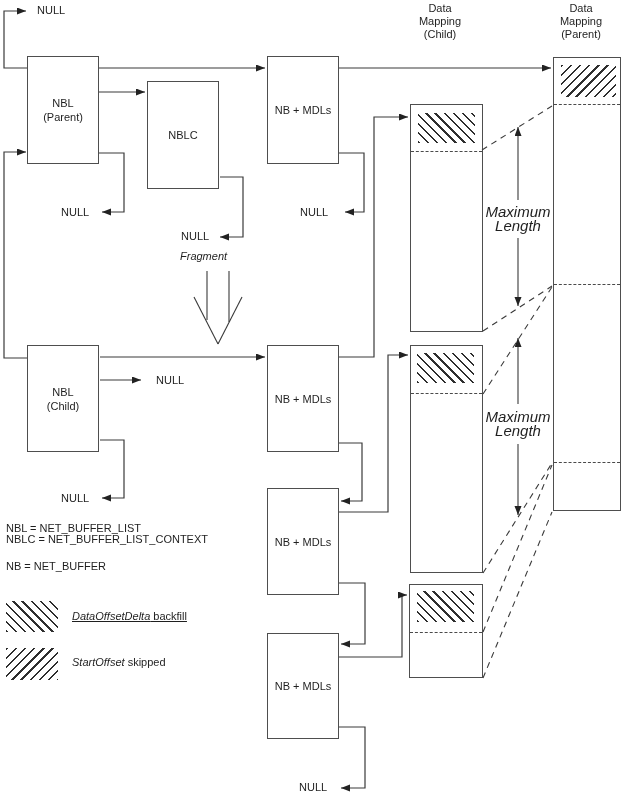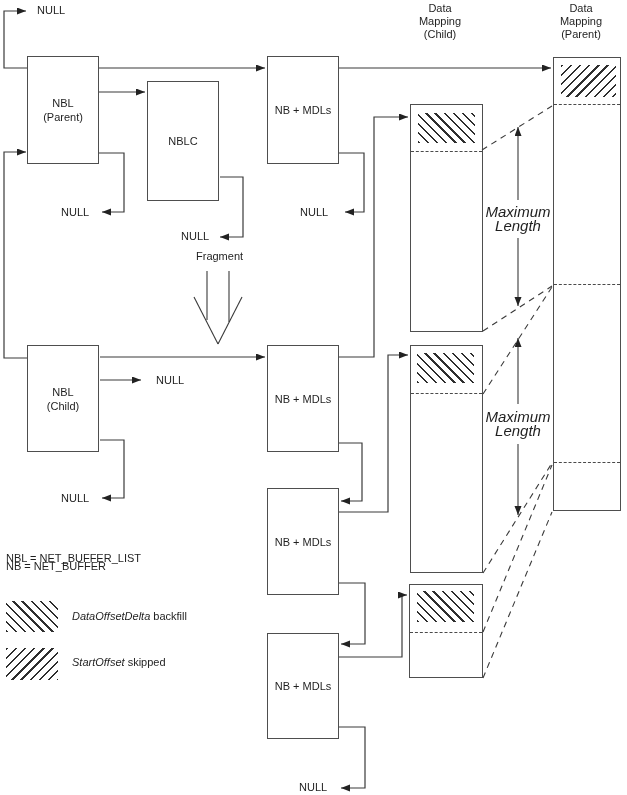--- a/index.html
+++ b/index.html
@@ -42,21 +42,21 @@
   <div class="hdr" style="left:541px; top:2px;">
     <div>Data</div>
     <div>Mapping</div>
     <div>(Parent)</div>
   </div>
 
   <div class="box" style="left:27px; top:56px; width:72px; height:108px;">
     <div>NBL</div>
     <div>(Parent)</div>
   </div>
-  <div class="box" style="left:147px; top:81px; width:72px; height:120px;">
+  <div class="box" style="left:147px; top:81px; width:72px; height:108px;">
     <div>NBLC</div>
   </div>
   <div class="box" style="left:267px; top:56px; width:72px; height:108px;">
     <div>NB + MDLs</div>
   </div>
   <div class="box" style="left:27px; top:345px; width:72px; height:107px;">
     <div>NBL</div>
     <div>(Child)</div>
   </div>
   <div class="box" style="left:267px; top:345px; width:72px; height:107px;">
@@ -90,36 +90,37 @@
   </div>
 
   <div class="lbl" style="left:37px; top:4px;">NULL</div>
   <div class="lbl" style="left:61px; top:206px;">NULL</div>
   <div class="lbl" style="left:181px; top:230px;">NULL</div>
   <div class="lbl" style="left:300px; top:206px;">NULL</div>
   <div class="lbl" style="left:156px; top:374px;">NULL</div>
   <div class="lbl" style="left:61px; top:492px;">NULL</div>
   <div class="lbl" style="left:299px; top:781px;">NULL</div>
 
-  <div class="lbl" style="left:196px; top:250px;">Fragment</div>
+  <div class="lbl" style="left:180px; top:250px;font-style:italic;">Fragment</div>
 
   <div class="ml" style="left:483px; top:205px;">
     <div>Maximum</div>
     <div>Length</div>
   </div>
   <div class="ml" style="left:483px; top:410px;">
     <div>Maximum</div>
     <div>Length</div>
   </div>
 
-  <div class="lg" style="left:6px; top:552px;">NBL = NET_BUFFER_LIST</div>
+  <div class="lg" style="left:6px; top:533px;">NBLC = NET_BUFFER_LIST_CONTEXT</div>
+  <div class="lg" style="left:6px; top:522px;">NBL = NET_BUFFER_LIST</div>
   <div class="lg" style="left:6px; top:560px;">NB = NET_BUFFER</div>
 
   <div class="sw hatch-back" style="left:6px; top:601px; width:52px; height:31px;"></div>
-  <div class="lg" style="left:72px; top:610px;">
+  <div class="lg" style="left:72px; top:610px;text-decoration:underline;">
     <span class="it">DataOffsetDelta</span><span> backfill</span>
   </div>
 
   <div class="sw hatch-skip" style="left:6px; top:648px; width:52px; height:32px;"></div>
   <div class="lg" style="left:72px; top:656px;">
     <span class="it">StartOffset</span><span> skipped</span>
   </div>
 
   <svg class="wires" width="627" height="795" viewBox="0 0 627 795">
     <defs>

